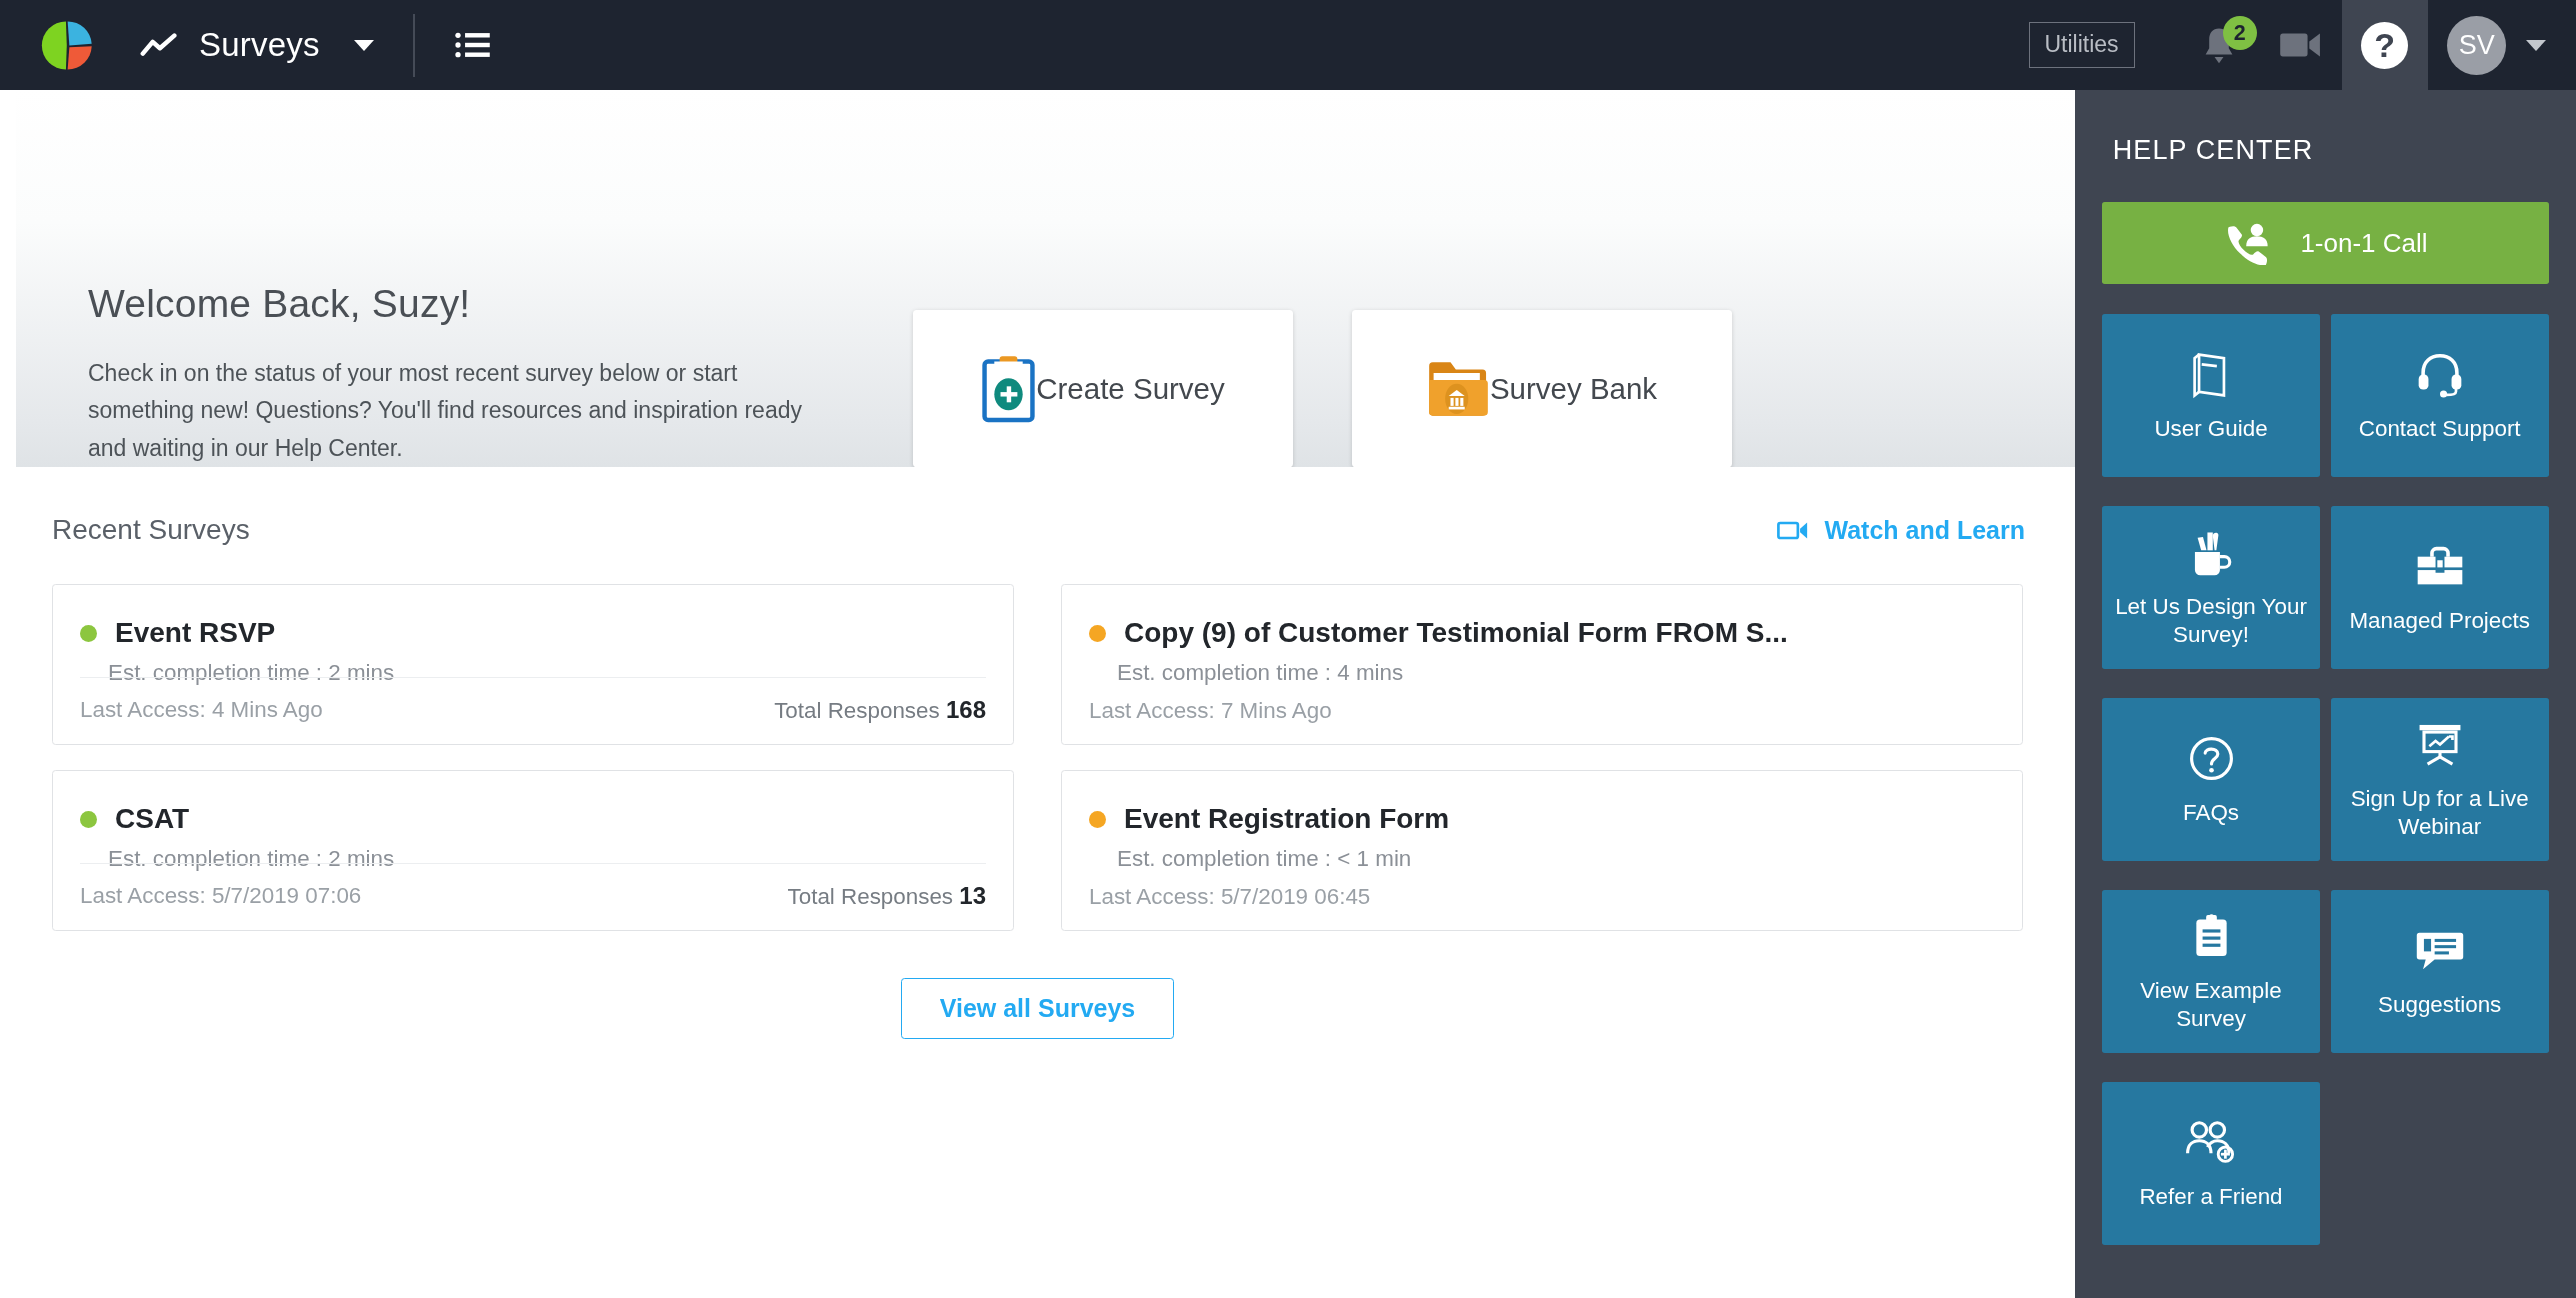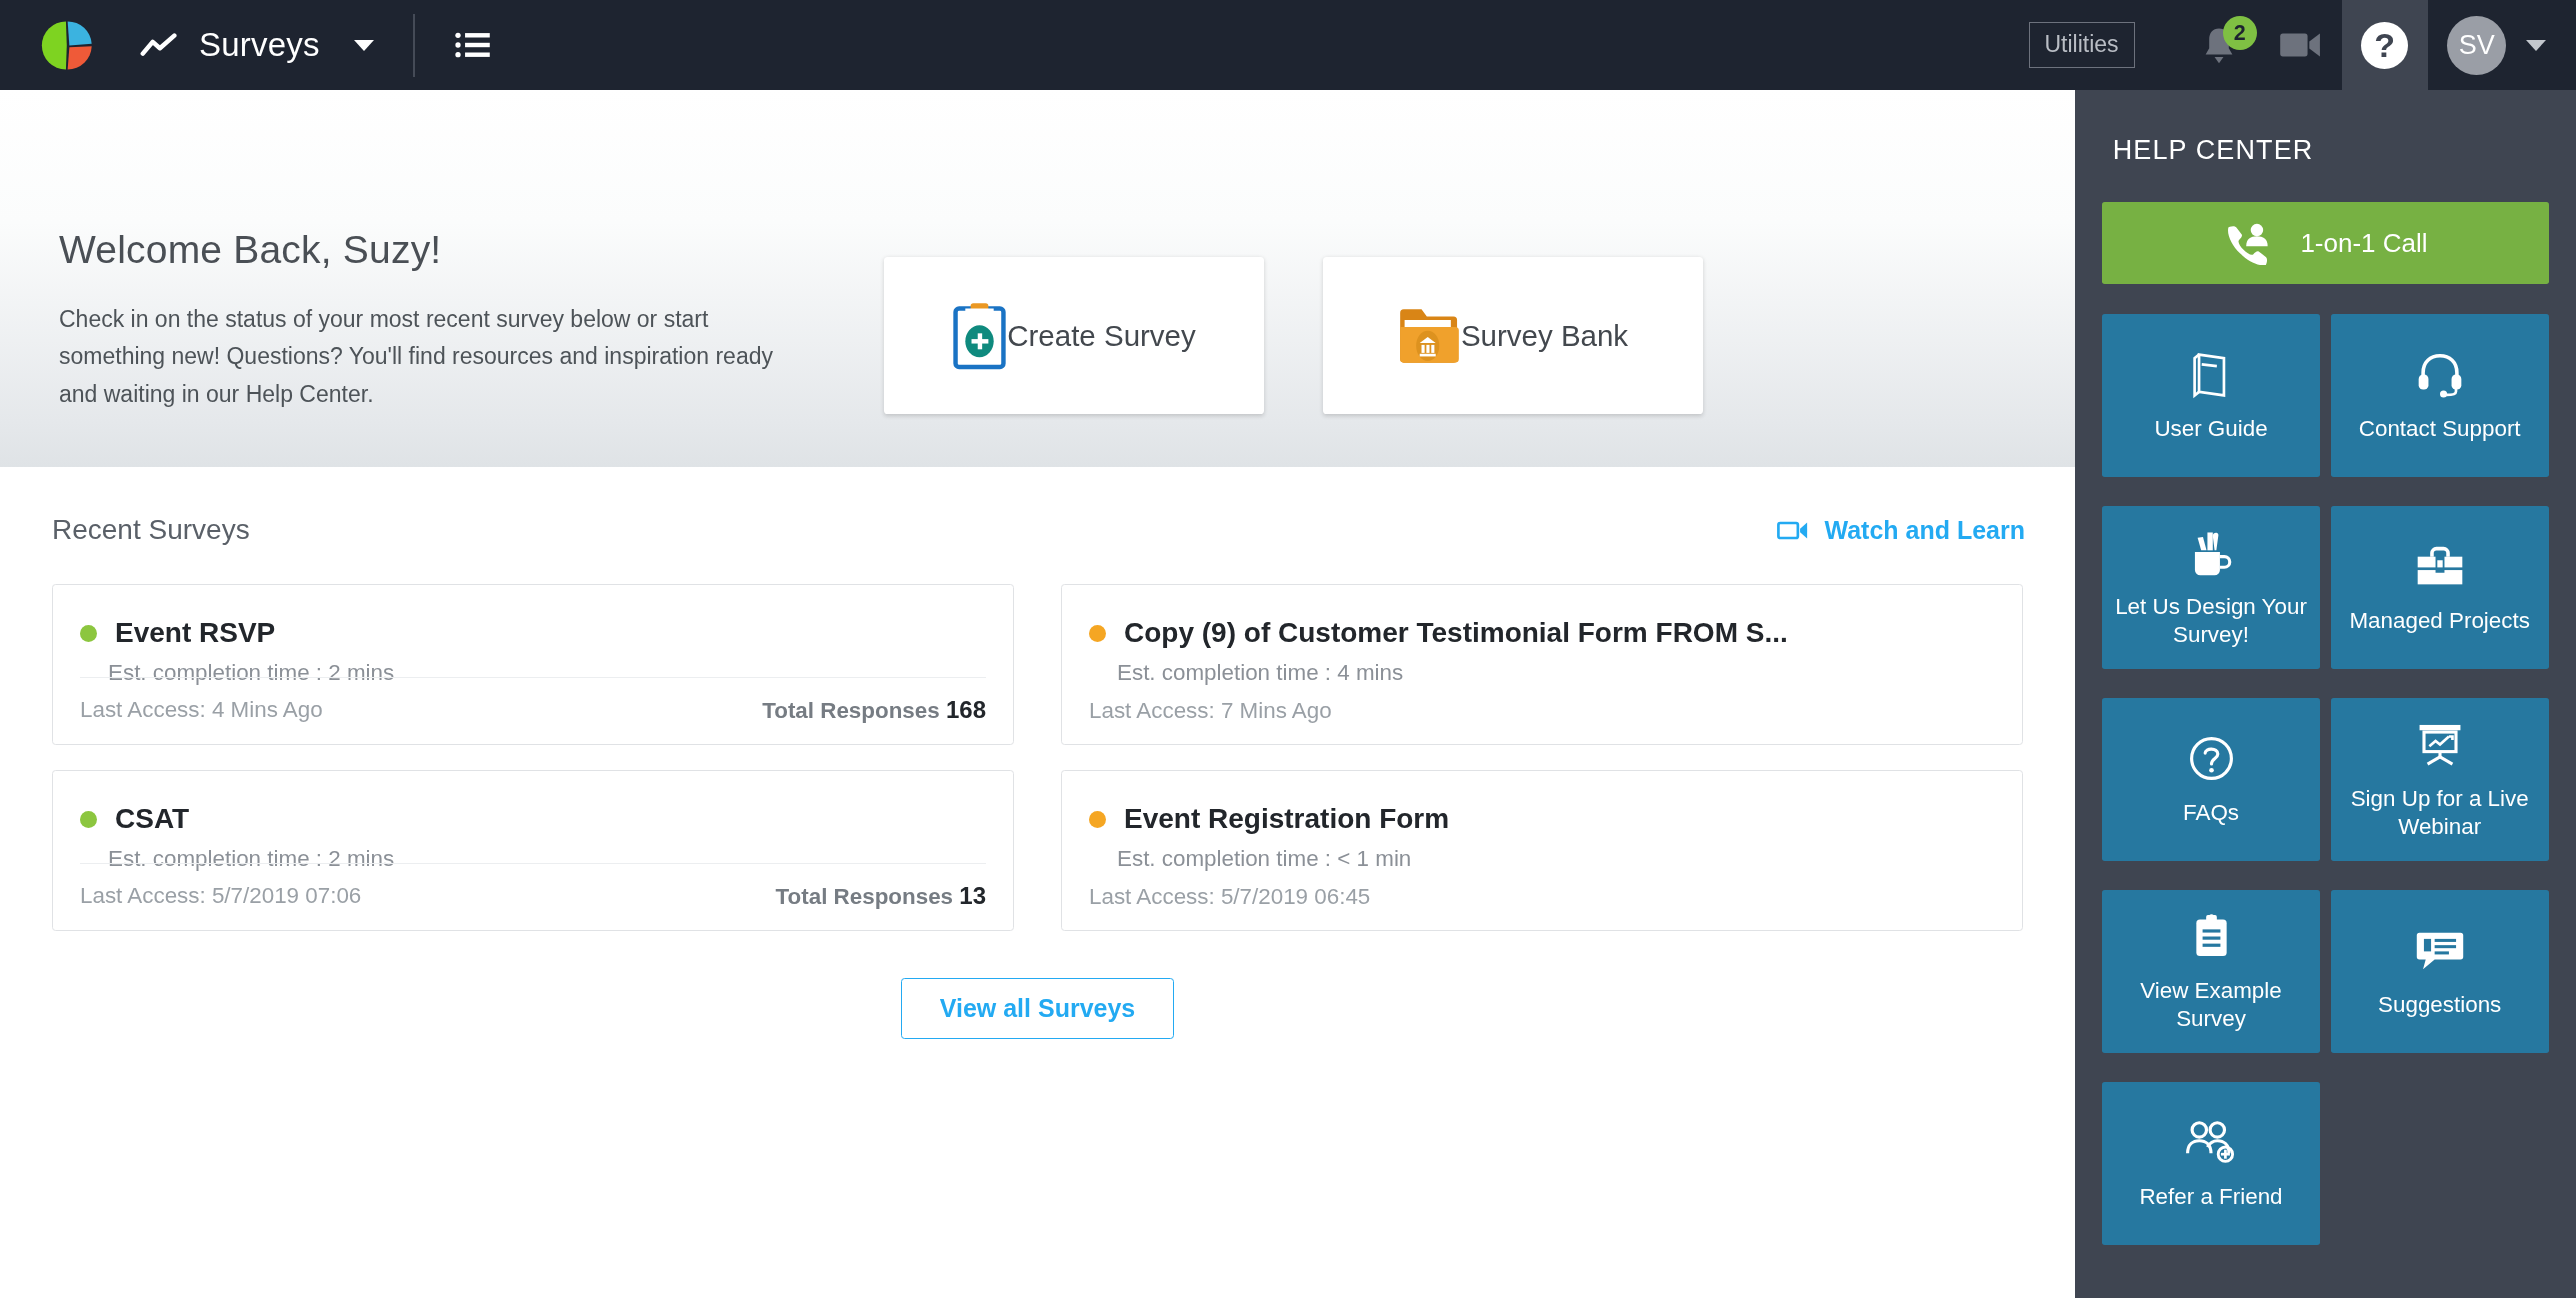--- a/index.html
+++ b/index.html
@@ -81,24 +81,24 @@
   .avatar-caret {
     width: 0; height: 0;
     border-left: 10.7px solid transparent;
     border-right: 10.7px solid transparent;
     border-top: 11.6px solid #c3c7cd;
     margin-left: 19.7px;
   }
 
   
   .hero {
-    position: absolute; top: 90px; left: 0;
+    position: absolute; top: 90px; left: 16px;
     width: 2075px; height: 377px;
     background: linear-gradient(to bottom, #ffffff 0%, #fbfcfc 35%, #e5e8eb 88%, #dfe3e6 100%);
-    display: flex; align-items: center;
+    display: flex; align-items: flex-end; padding-left: 13px;
   }
   .hero-text { padding: 84px 0 0 59px; width: 805px; }
   .hero-title {
     font-size: 39px; color: #4a4f55; font-weight: normal;
     letter-spacing: 0.2px; margin-bottom: 29px;
   }
   .hero-sub {
     font-size: 23px; color: #4d5358; line-height: 1.63;
     max-width: 716px;
   }
@@ -145,21 +145,21 @@
     font-size: 28px; color: #22262b; font-weight: bold;
     white-space: nowrap; overflow: hidden; text-overflow: ellipsis;
   }
   .sc-est { font-size: 22.4px; color: #8b9097; padding: 10.7px 0 0 55px; }
   .sc-foot {
     position: absolute; left: 27px; right: 27px; bottom: 19.7px;
     display: flex; align-items: center;
   }
   .sc-foot.divided { border-top: 0.9px solid #eceef0; padding-top: 18px; align-items: center; }
   .sc-access { font-size: 22.4px; color: #9aa0a6; }
-  .sc-resp { margin-left: auto; font-size: 22.4px; color: #767c83; font-weight: bold; }
+  .sc-resp { margin-left: auto; font-size: 22.4px; color: #767c83; }
   .sc-resp b { color: #22262b; font-size: 24px; }
 
   .viewall-wrap { display: flex; justify-content: center; padding-top: 47px; }
   .viewall {
     border: 1.8px solid #23aaf2; color: #23aaf2;
     background: #ffffff; font-size: 25px; font-weight: bold;
     padding: 15px 38px; border-radius: 3.6px; cursor: pointer;
     font-family: "Liberation Sans", sans-serif;
   }
 

